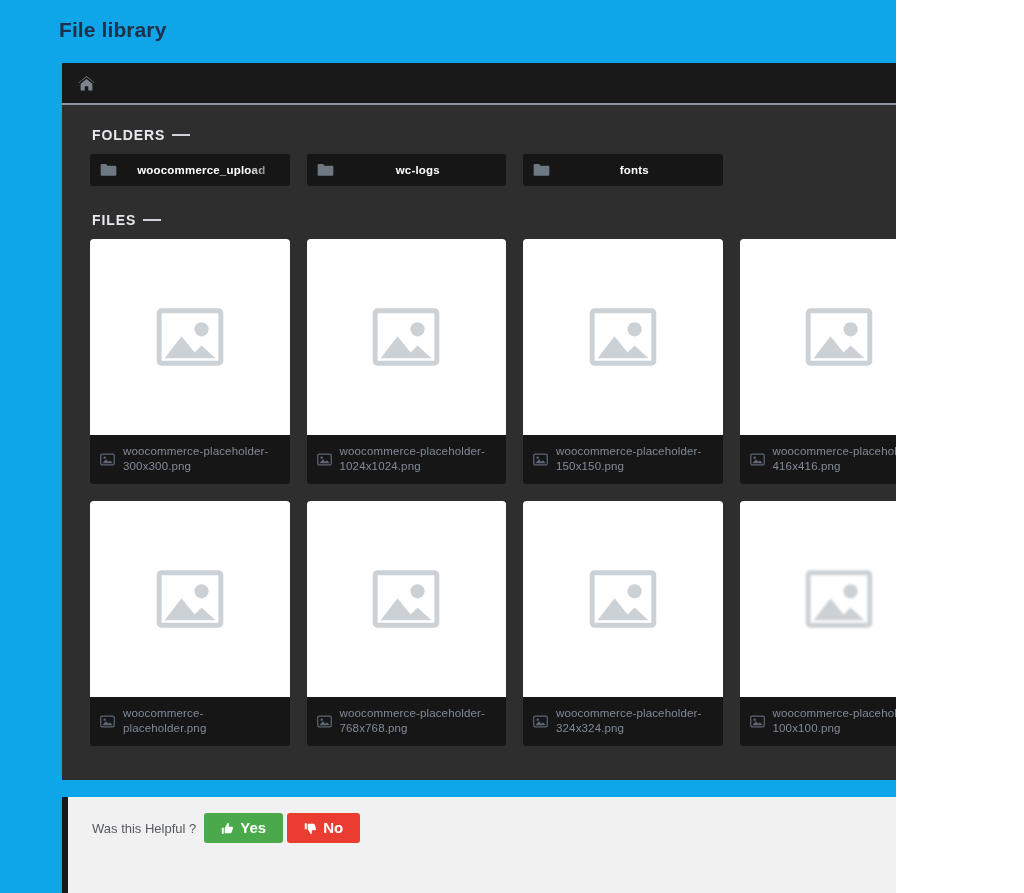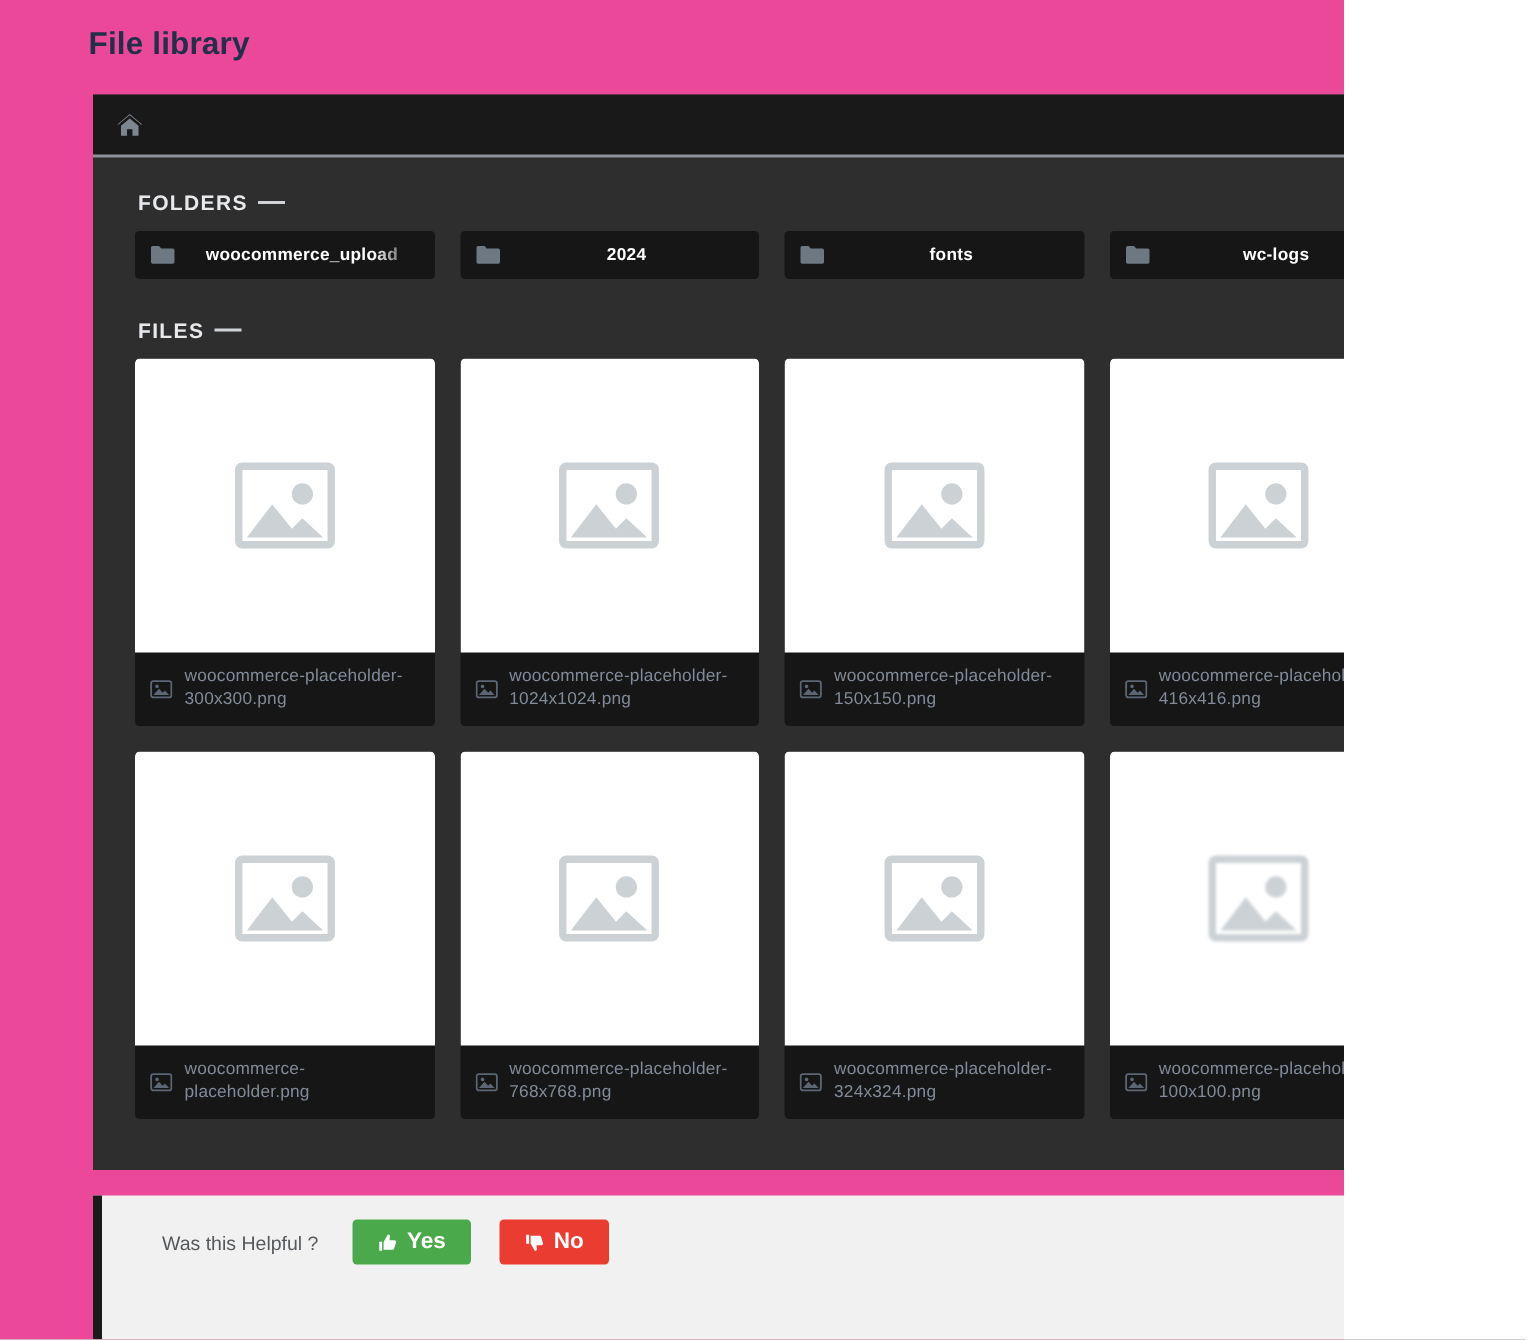--- a/index.html
+++ b/index.html
@@ -8,21 +8,21 @@
     margin: 0; padding: 0;
     width: 1024px; height: 893px;
     background: #ffffff;
     font-family: "Liberation Sans", sans-serif;
     -webkit-font-smoothing: antialiased;
   }
   .page {
     position: relative;
     width: 896px;
     height: 893px;
-    background: #ec4899;
+    background: #0ea5e9;
     overflow: hidden;
   }
 
   
   .page-title {
     position: absolute;
     left: 59px;
     top: 17px;
     font-size: 21px;
     font-weight: 600;
@@ -172,22 +172,22 @@
     width: 905px;
     height: 96px;
     background: #f1f1f1;
     border-left: 6px solid #1a1a1a;
     display: flex;
     align-items: flex-start;
   }
   .feedback-inner {
     display: flex;
     align-items: center;
-    gap: 19px;
-    padding: 16px 0 0 40px;
+    gap: 4px;
+    padding: 16px 0 0 24px;
   }
   .fb-text {
     font-size: 13px;
     color: #55595e;
     margin-right: 4px;
   }
   .fb-btn {
     display: inline-flex;
     align-items: center;
     gap: 6px;
@@ -242,37 +242,29 @@
             </svg>
           </span>
           <span class="folder-name">woocommerce_upload</span>
         </div>
         <div class="folder-chip">
           <span class="folder-ico">
             <svg width="17" height="14" viewBox="0 0 18 15" aria-hidden="true">
               <path d="M0.6 2.2a1.2 1.2 0 0 1 1.2-1.2h4.6l1.5 1.9h8.3a1.2 1.2 0 0 1 1.2 1.2v8.4a1.2 1.2 0 0 1-1.2 1.2H1.8A1.2 1.2 0 0 1 .6 12.5z" fill="#6e7882"></path>
             </svg>
           </span>
-          <span class="folder-name">2024</span>
+          <span class="folder-name">wc-logs</span>
         </div>
         <div class="folder-chip">
           <span class="folder-ico">
             <svg width="17" height="14" viewBox="0 0 18 15" aria-hidden="true">
               <path d="M0.6 2.2a1.2 1.2 0 0 1 1.2-1.2h4.6l1.5 1.9h8.3a1.2 1.2 0 0 1 1.2 1.2v8.4a1.2 1.2 0 0 1-1.2 1.2H1.8A1.2 1.2 0 0 1 .6 12.5z" fill="#6e7882"></path>
             </svg>
           </span>
           <span class="folder-name">fonts</span>
-        </div>
-        <div class="folder-chip">
-          <span class="folder-ico">
-            <svg width="17" height="14" viewBox="0 0 18 15" aria-hidden="true">
-              <path d="M0.6 2.2a1.2 1.2 0 0 1 1.2-1.2h4.6l1.5 1.9h8.3a1.2 1.2 0 0 1 1.2 1.2v8.4a1.2 1.2 0 0 1-1.2 1.2H1.8A1.2 1.2 0 0 1 .6 12.5z" fill="#6e7882"></path>
-            </svg>
-          </span>
-          <span class="folder-name">wc-logs</span>
         </div>
       </div>
 
       <div class="section-label">
         <span>FILES</span>
         <span class="rule"></span>
       </div>
 
       <div class="file-grid">
 

